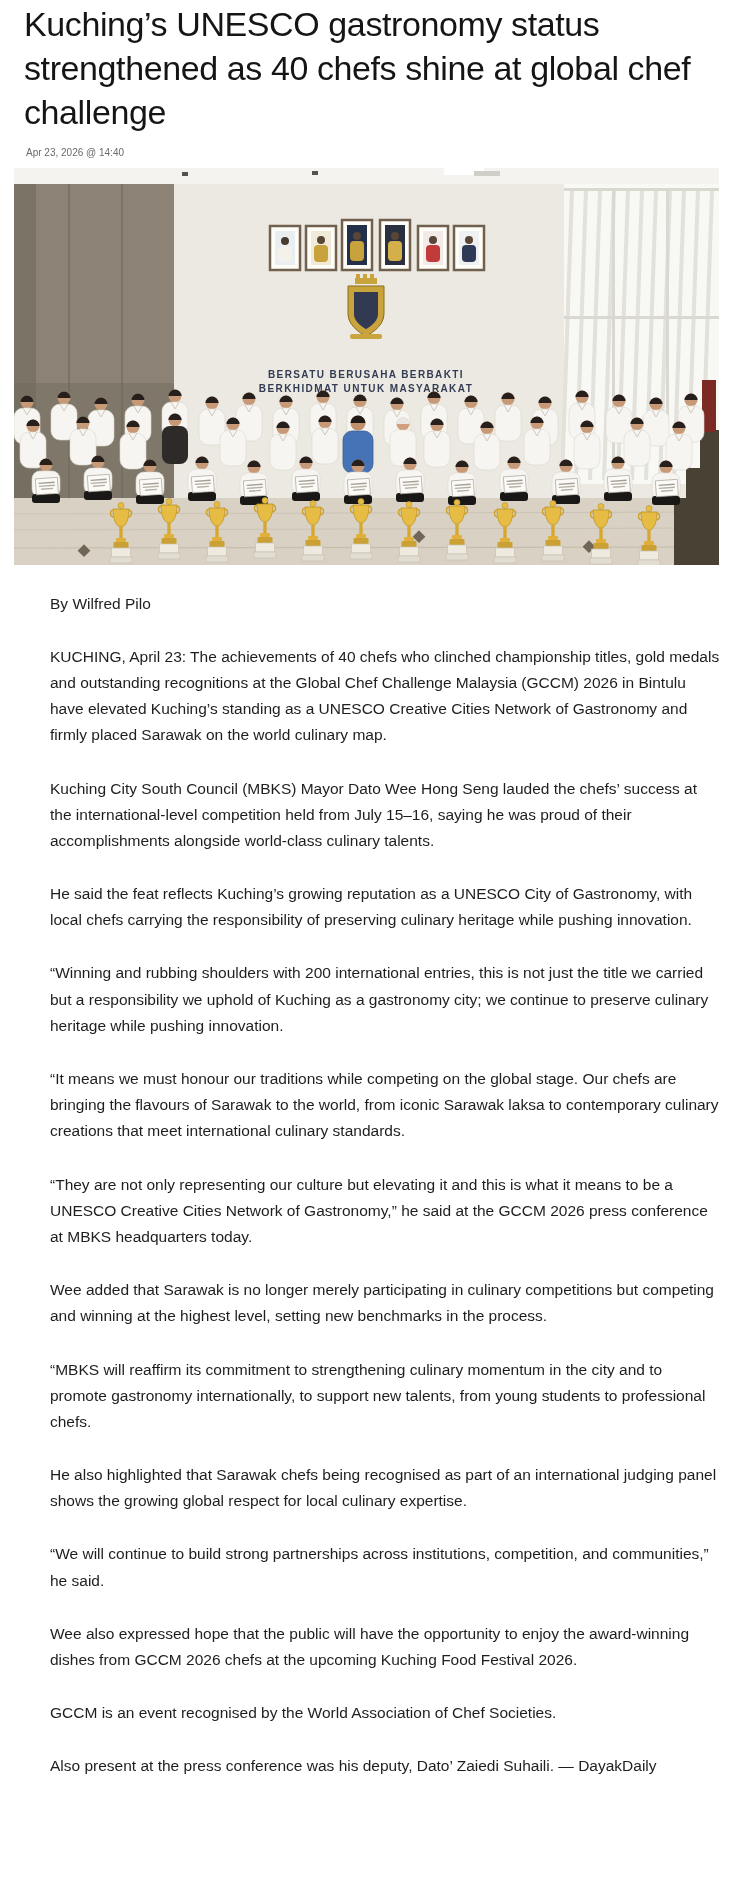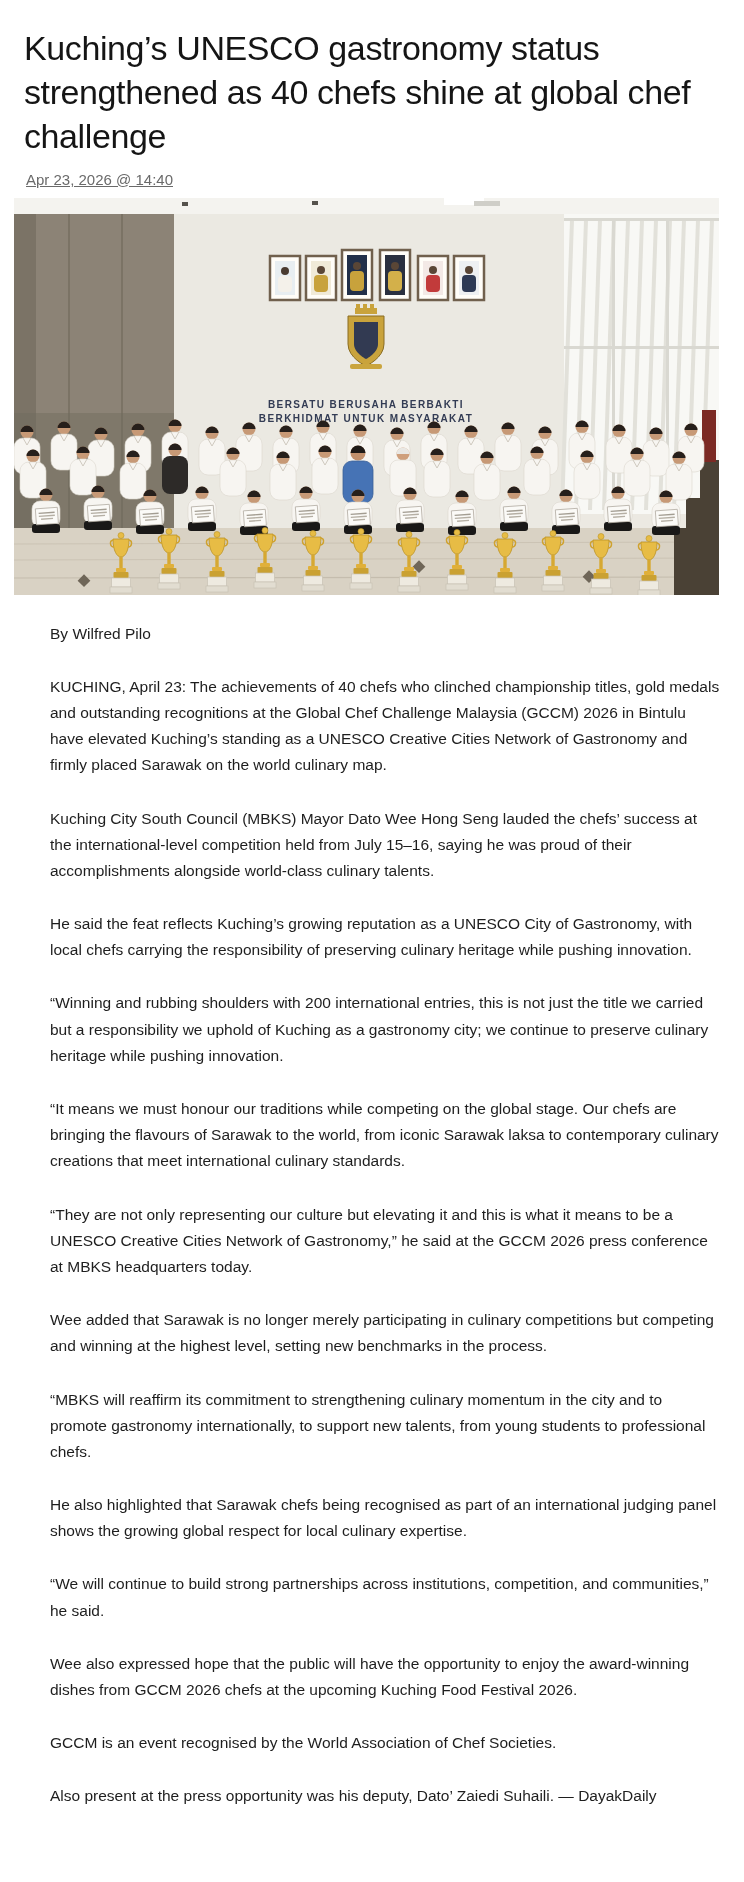--- a/index.html
+++ b/index.html
@@ -5,36 +5,35 @@
   html, body {
     margin: 0;
     padding: 0;
     background: #ffffff;
     width: 744px;
     font-family: "Liberation Sans", sans-serif;
   }
   .page {
     width: 744px;
     background: #ffffff;
-    padding-top: 26px;
+    padding-top: 2px;
     box-sizing: border-box;
   }
   h1.headline {
     margin: 0 14px 12px 24px;
     font-size: 34px;
     font-weight: 400;
     line-height: 1.3;
     letter-spacing: -0.4px;
     color: #151515;
   }
   .date-line {
     margin: 0 0 10px 26px;
-    font-size: 15px;
+    font-size: 10px;
     color: #6a6a6a;
-    text-decoration: underline;
   }
   figure.photo-figure {
     margin: 0 14px 0 14px;
     text-align: right;
   }
   .photo-frame {
     width: 705px;
     height: 397px;
     display: block;
     background: #ece9e2;
@@ -292,16 +291,16 @@
     <p>He said the feat reflects Kuching’s growing reputation as a UNESCO City of Gastronomy, with local chefs carrying the responsibility of preserving culinary heritage while pushing innovation.</p>
     <p>“Winning and rubbing shoulders with 200 international entries, this is not just the title we carried but a responsibility we uphold of Kuching as a gastronomy city; we continue to preserve culinary heritage while pushing innovation.</p>
     <p>“It means we must honour our traditions while competing on the global stage. Our chefs are bringing the flavours of Sarawak to the world, from iconic Sarawak laksa to contemporary culinary creations that meet international culinary standards.</p>
     <p>“They are not only representing our culture but elevating it and this is what it means to be a UNESCO Creative Cities Network of Gastronomy,” he said at the GCCM 2026 press conference at MBKS headquarters today.</p>
     <p>Wee added that Sarawak is no longer merely participating in culinary competitions but competing and winning at the highest level, setting new benchmarks in the process.</p>
     <p>“MBKS will reaffirm its commitment to strengthening culinary momentum in the city and to promote gastronomy internationally, to support new talents, from young students to professional chefs.</p>
     <p>He also highlighted that Sarawak chefs being recognised as part of an international judging panel shows the growing global respect for local culinary expertise.</p>
     <p>“We will continue to build strong partnerships across institutions, competition, and communities,” he said.</p>
     <p>Wee also expressed hope that the public will have the opportunity to enjoy the award-winning dishes from GCCM 2026 chefs at the upcoming Kuching Food Festival 2026.</p>
     <p>GCCM is an event recognised by the World Association of Chef Societies.</p>
-    <p>Also present at the press opportunity was his deputy, Dato’ Zaiedi Suhaili. — DayakDaily</p>
+    <p>Also present at the press conference was his deputy, Dato’ Zaiedi Suhaili. — DayakDaily</p>
   </div>
 
 </div>
 
 </body></html>

